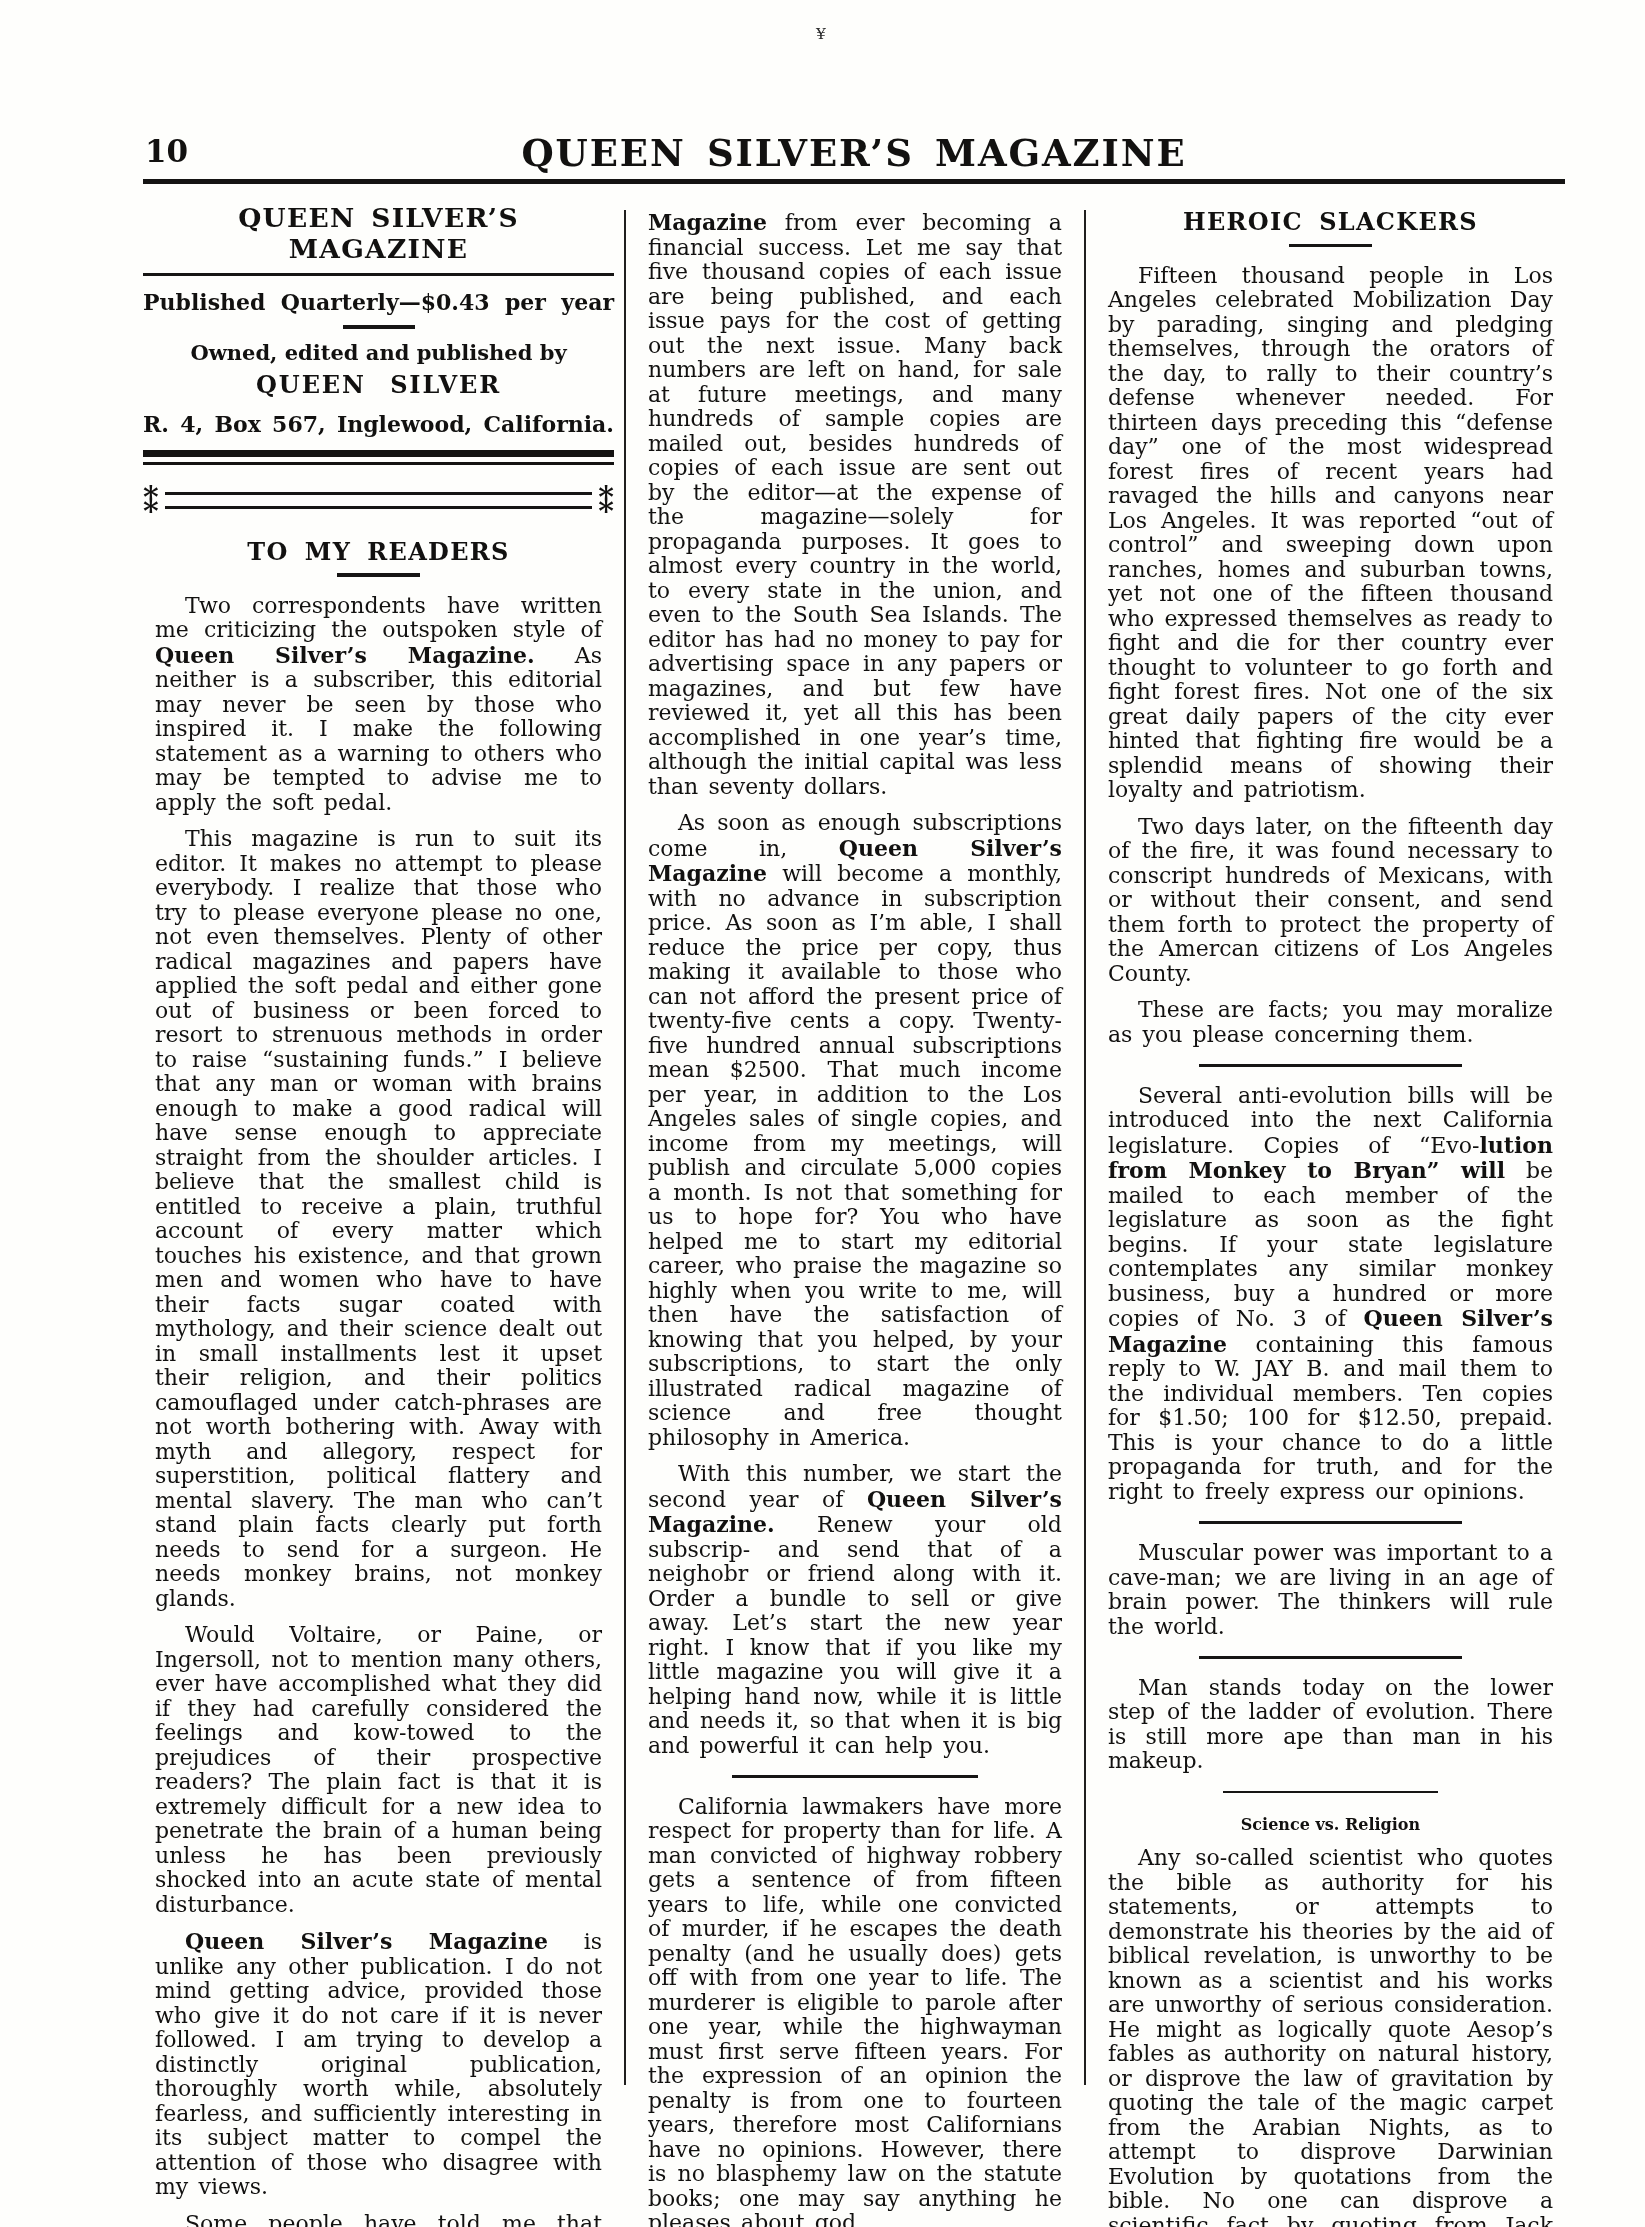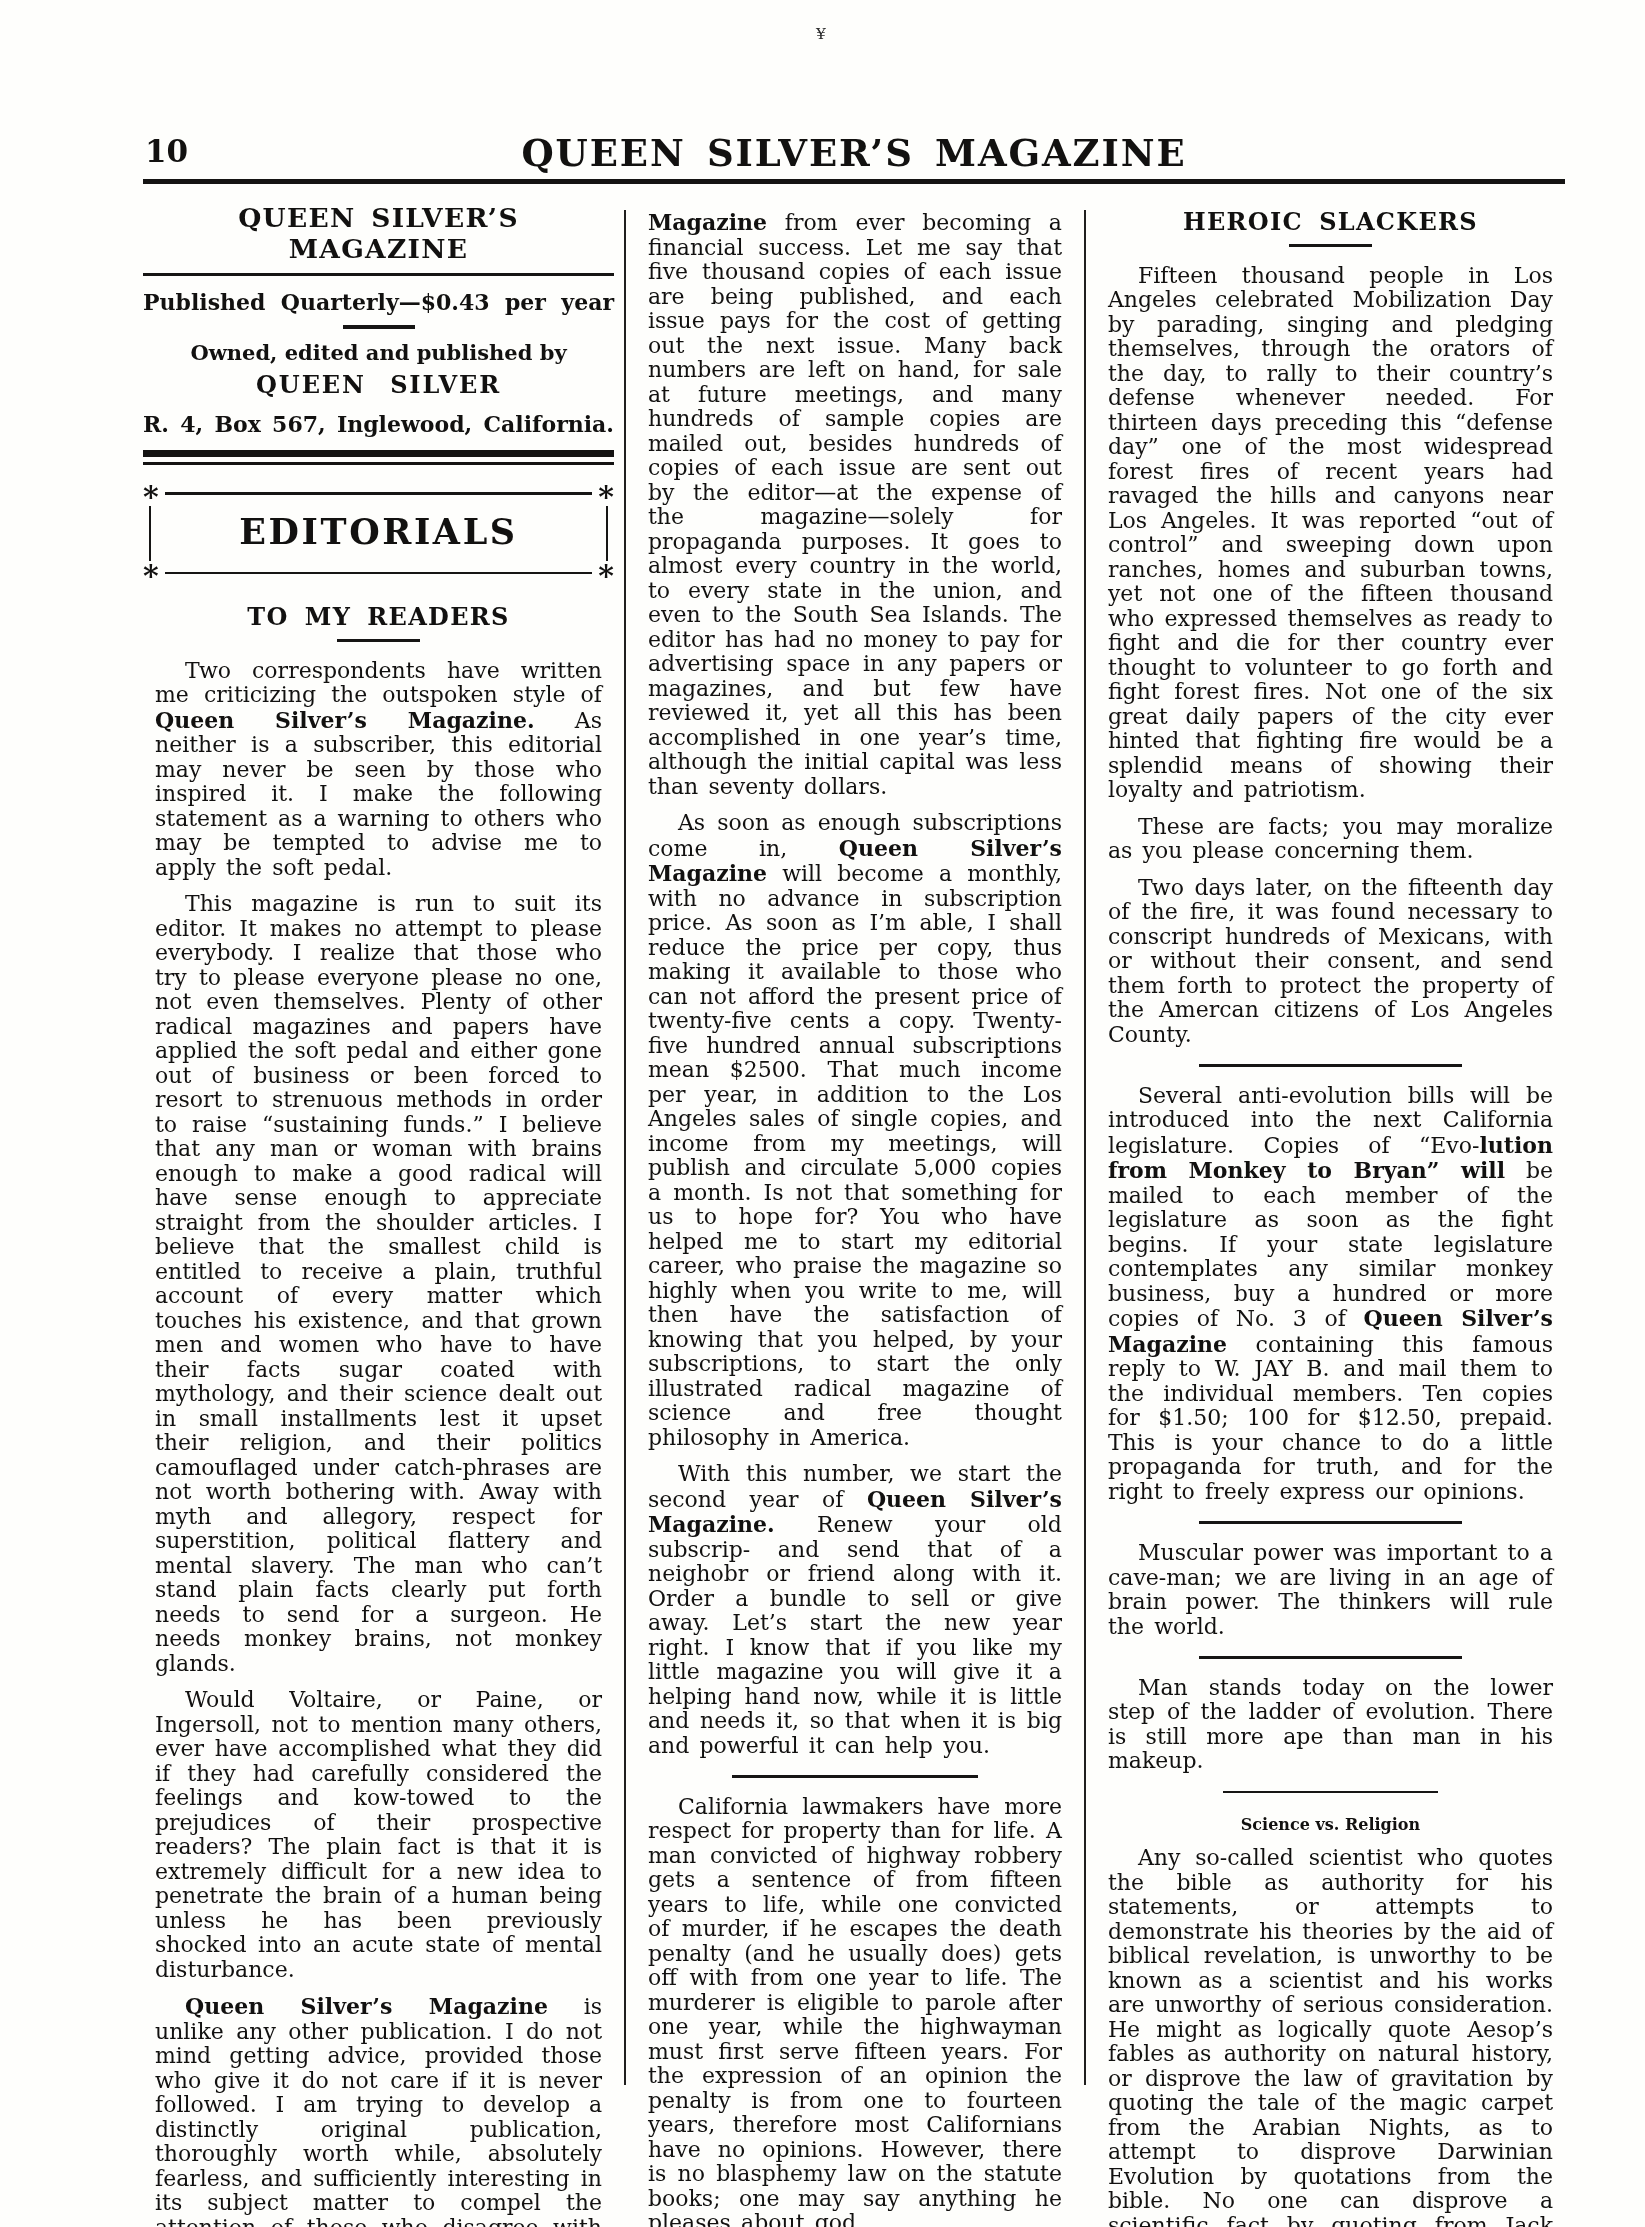--- a/index.html
+++ b/index.html
@@ -86,21 +86,20 @@
       <div class="rule-thin"></div>
 
       <div class="editorials-box">
         <div class="edge-l"></div>
         <div class="edge-r"></div>
         <div class="ed-row">
           <span class="ast">*</span>
           <span class="hline"></span>
           <span class="ast">*</span>
         </div>
-        <p class="ed-label">EDITORIALS</p>
         <div class="ed-row">
           <span class="ast">*</span>
           <span class="hline"></span>
           <span class="ast">*</span>
         </div>
       </div>
 
       <h3 class="article-heading">TO MY READERS</h3>
       <div class="heading-rule"></div>
 
@@ -123,22 +122,22 @@
       <p class="body indent"><span>The older a religion, the more ignorance among its followers.</span></p>
     </section>
 
     <div class="vdivider"></div>
 
     <section class="col col-right">
       <h3 class="article-heading">HEROIC SLACKERS</h3>
       <div class="heading-rule"></div>
 
       <p class="body indent"><span>Fifteen thousand people in Los Angeles celebrated Mobilization Day by parading, singing and pledging themselves, through the orators of the day, to rally to their country’s defense whenever needed. For thirteen days preceding this “defense day” one of the most widespread forest fires of recent years had ravaged the hills and canyons near Los Angeles. It was reported “out of control” and sweeping down upon ranches, homes and suburban towns, yet not one of the fifteen thousand who expressed themselves as ready to fight and die for ther country ever thought to volunteer to go forth and fight forest fires. Not one of the six great daily papers of the city ever hinted that fighting fire would be a splendid means of showing their loyalty and patriotism.</span></p>
+      <p class="body indent"><span>Two days later, on the fifteenth day of the fire, it was found necessary to conscript hundreds of Mexicans, with or without their consent, and send them forth to protect the property of the Amercan citizens of Los Angeles County.</span></p>
       <p class="body indent"><span>These are facts; you may moralize as you please concerning them.</span></p>
-      <p class="body indent"><span>Two days later, on the fifteenth day of the fire, it was found necessary to conscript hundreds of Mexicans, with or without their consent, and send them forth to protect the property of the Amercan citizens of Los Angeles County.</span></p>
       <div class="sep"></div>
       <p class="body indent"><span>Several anti-evolution bills will be introduced into the next California legislature. Copies of “Evo-</span><span class="b">lution from Monkey to Bryan” will</span><span> be mailed to each member of the legislature as soon as the fight begins. If your state legislature contemplates any similar monkey business, buy a hundred or more copies of No. 3 of </span><span class="b">Queen Silver’s Magazine</span><span> containing this famous reply to W. JAY B. and mail them to the individual members. Ten copies for $1.50; 100 for $12.50, prepaid. This is your chance to do a little propaganda for truth, and for the right to freely express our opinions.</span></p>
       <div class="sep"></div>
       <p class="body indent"><span>Muscular power was important to a cave-man; we are living in an age of brain power. The thinkers will rule the world.</span></p>
       <div class="sep"></div>
       <p class="body indent"><span>Man stands today on the lower step of the ladder of evolution. There is still more ape than man in his makeup.</span></p>
       <div class="sep sep-narrow"></div>
       <h4 class="sub-heading">Science vs. Religion</h4>
       <p class="body indent"><span>Any so-called scientist who quotes the bible as authority for his statements, or attempts to demonstrate his theories by the aid of biblical revelation, is unworthy to be known as a scientist and his works are unworthy of serious consideration. He might as logically quote Aesop’s fables as authority on natural history, or disprove the law of gravitation by quoting the tale of the magic carpet from the Arabian Nights, as to attempt to disprove Darwinian Evolution by quotations from the bible. No one can disprove a scientific fact by quoting from Jack and the Beanstalk.</span></p>
     </section>

